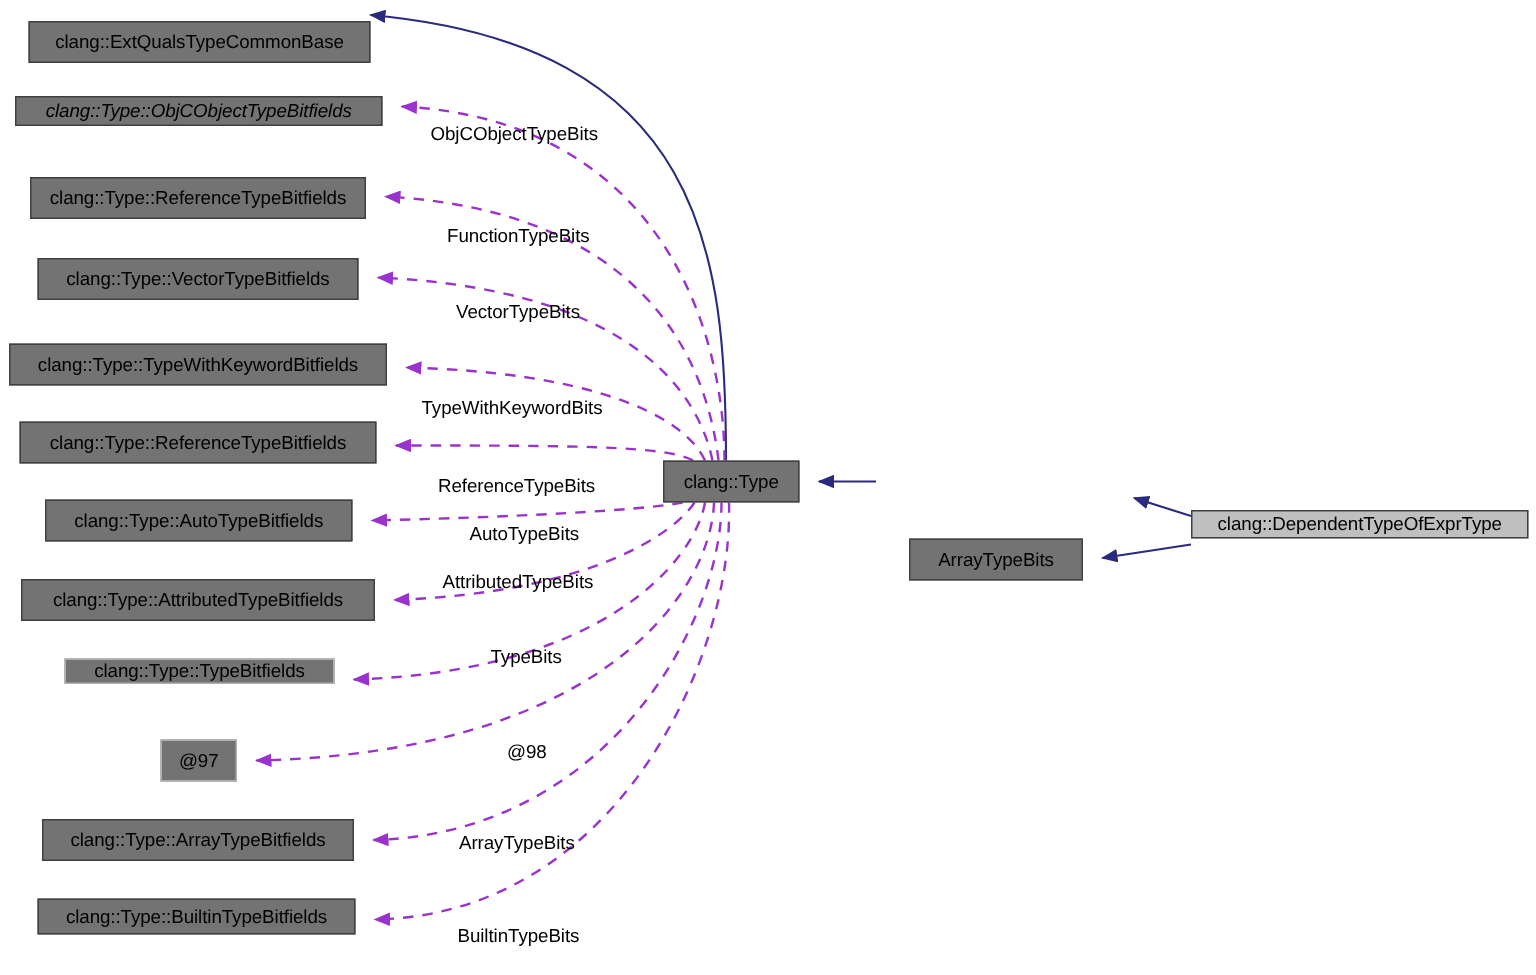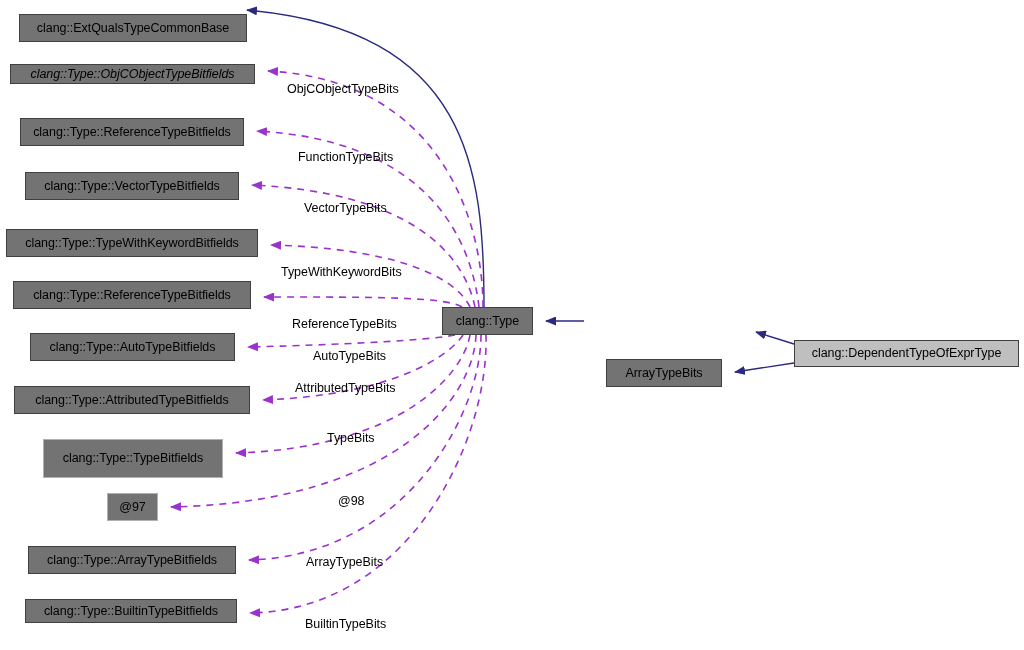--- a/index.html
+++ b/index.html
@@ -126,21 +126,21 @@
   </div>
 
   <div class="node" style="left:30px; top:333px; width:205px; height:28px;">
     <span>clang::Type::AutoTypeBitfields</span>
   </div>
 
   <div class="node" style="left:14px; top:386px; width:236px; height:28px;">
     <span>clang::Type::AttributedTypeBitfields</span>
   </div>
 
-  <div class="node faded" style="left:43px; top:439px; width:180px; height:39px;">
+  <div class="node faded" style="left:43px; top:439px; width:180px; height:17px;">
     <span>clang::Type::TypeBitfields</span>
   </div>
 
   <div class="node faded" style="left:107px; top:493px; width:51px; height:28px;">
     <span>@97</span>
   </div>
 
   <div class="node" style="left:28px; top:546px; width:208px; height:28px;">
     <span>clang::Type::ArrayTypeBitfields</span>
   </div>
@@ -151,21 +151,21 @@
 
   <div class="node" style="left:442px; top:307px; width:91px; height:28px;">
     <span>clang::Type</span>
   </div>
 
 
   <div class="node" style="left:606px; top:359px; width:116px; height:28px;">
     <span>ArrayTypeBits</span>
   </div>
 
-  <div class="node highlight" style="left:794px; top:340px; width:225px; height:27px;">
+  <div class="node highlight" style="left:794px; top:340px; width:225px; height:19px;">
     <span>clang::DependentTypeOfExprType</span>
   </div>
 
   <div class="edge-label" style="left:287px; top:55px;">ObjCObjectTypeBits</div>
   <div class="edge-label" style="left:298px; top:123px;">FunctionTypeBits</div>
   <div class="edge-label" style="left:304px; top:174px;">VectorTypeBits</div>
   <div class="edge-label" style="left:281px; top:238px;">TypeWithKeywordBits</div>
   <div class="edge-label" style="left:292px; top:290px;">ReferenceTypeBits</div>
   <div class="edge-label" style="left:313px; top:322px;">AutoTypeBits</div>
   <div class="edge-label" style="left:295px; top:354px;">AttributedTypeBits</div>

